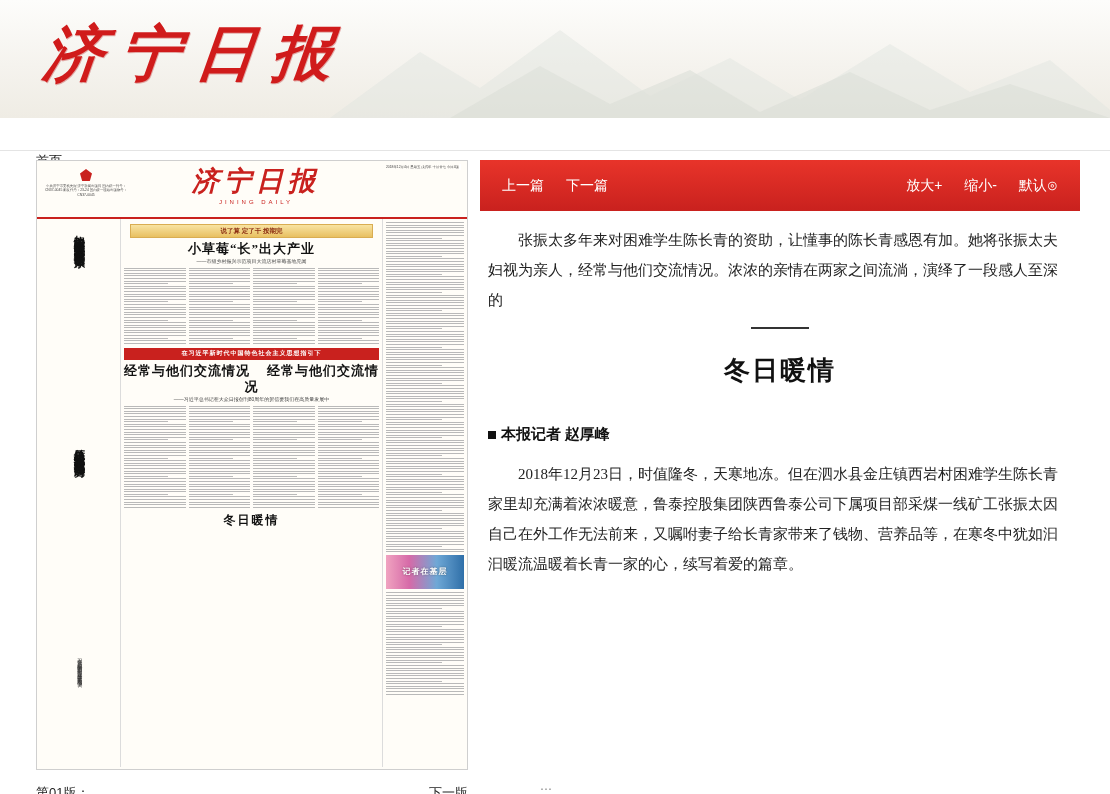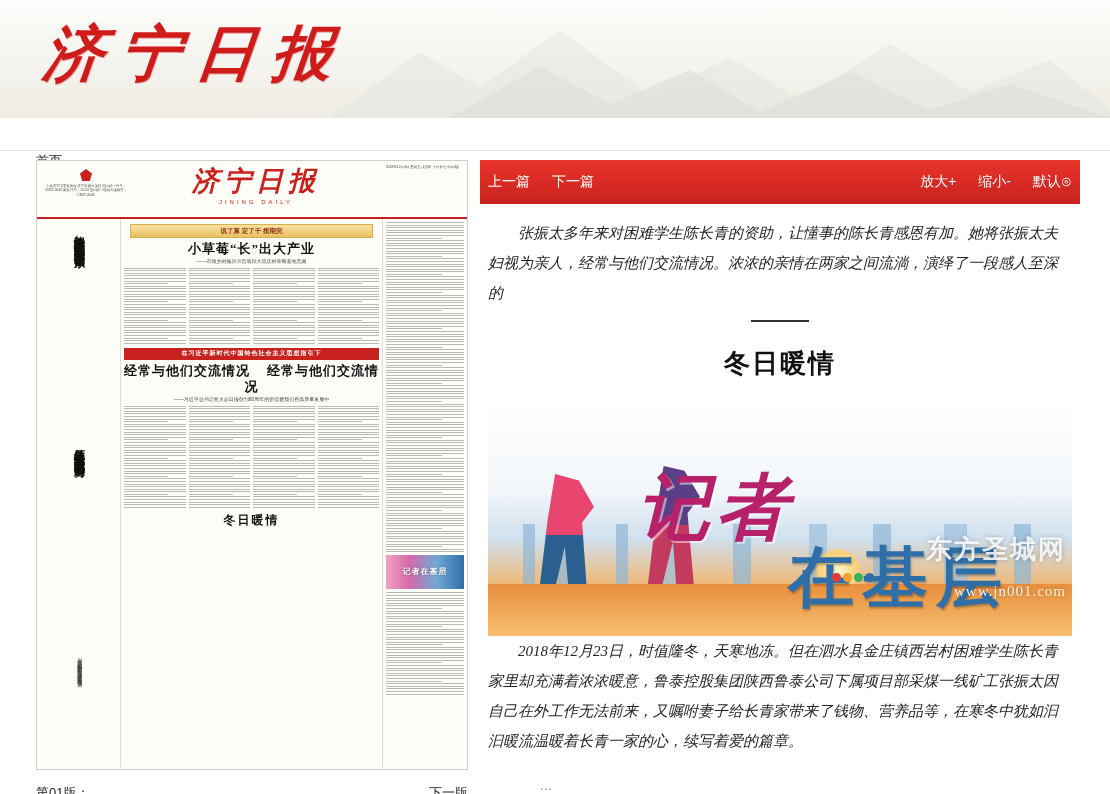--- a/index.html
+++ b/index.html
@@ -213,45 +213,45 @@
     margin-top: 14px;
     display: flex;
     justify-content: space-between;
     width: 432px;
     font-size: 13px;
     color: #222;
   }
 
   
   .toolbar {
-    height: 44px;
+    height: 51px;
     background: linear-gradient(to bottom,#e8342a,#c9211e);
     display: flex;
     align-items: center;
     justify-content: space-between;
-    padding: 0 8px;
+    padding: 0 22px;
     color: #fff;
     font-size: 14px;
     gap: 34px;
   }
   .toolbar .left a, .toolbar .right a {
     color: #fff;
     margin-right: 18px;
     text-decoration: none;
     cursor: pointer;
   }
   .toolbar .right a:last-child { margin-right: 0; }
   .article {
     padding: 14px 8px 0 8px;
     font-size: 15px;
     line-height: 2.0;
     color: #222;
     font-family: "Liberation Serif", serif;
   }
-  .article p { margin: 0 0 4px 0; text-indent: 2em; font-style: italic; }
+  .article p { margin: 0 0 4px 0; text-indent: 2em; }
   .rule {
     width: 58px; height: 2px;
     background: #333;
     margin: 12px auto 16px auto;
   }
   .art-title {
     text-align: center;
     font-size: 26px;
     font-weight: bold;
     color: #111;
@@ -907,37 +907,24 @@
           <a>缩小-</a>
           <a>默认⊙</a>
         </div>
       </div>
 
       <div class="article">
         <p>张振太多年来对困难学生陈长青的资助，让懂事的陈长青感恩有加。她将张振太夫妇视为亲人，经常与他们交流情况。浓浓的亲情在两家之间流淌，演绎了一段感人至深的</p>
         <div class="rule"></div>
         <div class="art-title">冬日暖情</div>
 
-        <div class="hero">
-          <div class="skyline"></div>
-          <div class="sun"></div>
-          <div class="water"></div>
-          <div class="fig fig1"></div>
-          <div class="fig fig2"></div>
-          <div class="hero-zh">记者</div>
-          <div class="hero-zh2">在基层</div>
-          <div class="wm-dots">
-            <i style="background:#e23a3a"></i><i style="background:#f0a32c"></i><i style="background:#3fae5a"></i><i style="background:#2f6fa8"></i>
-          </div>
-          <div class="watermark">
-            <span>东方圣城网</span>
-            <small>www.jn001.com</small>
-          </div>
+
+        <div class="byline">
+          <span class="sq"></span><span>本报记者 赵厚峰</span>
         </div>
-
 
         <p>2018年12月23日，时值隆冬，天寒地冻。但在泗水县金庄镇西岩村困难学生陈长青家里却充满着浓浓暖意，鲁泰控股集团陕西鲁泰公司下属项目部采煤一线矿工张振太因自己在外工作无法前来，又嘱咐妻子给长青家带来了钱物、营养品等，在寒冬中犹如汩汩暖流温暖着长青一家的心，续写着爱的篇章。</p>
       </div>
     </div>
   </div>
 
   <div class="scroll-hint">⋯</div>
 </div>
 
 </body></html>

